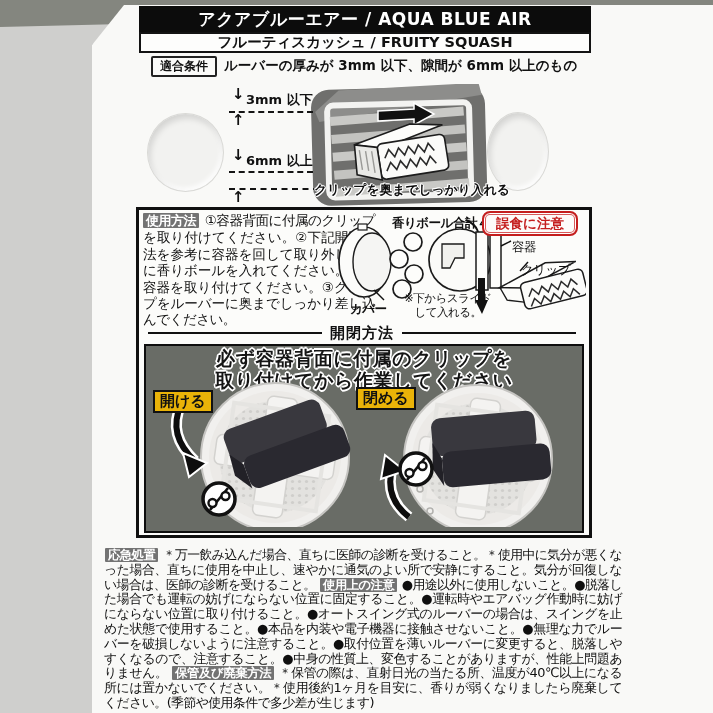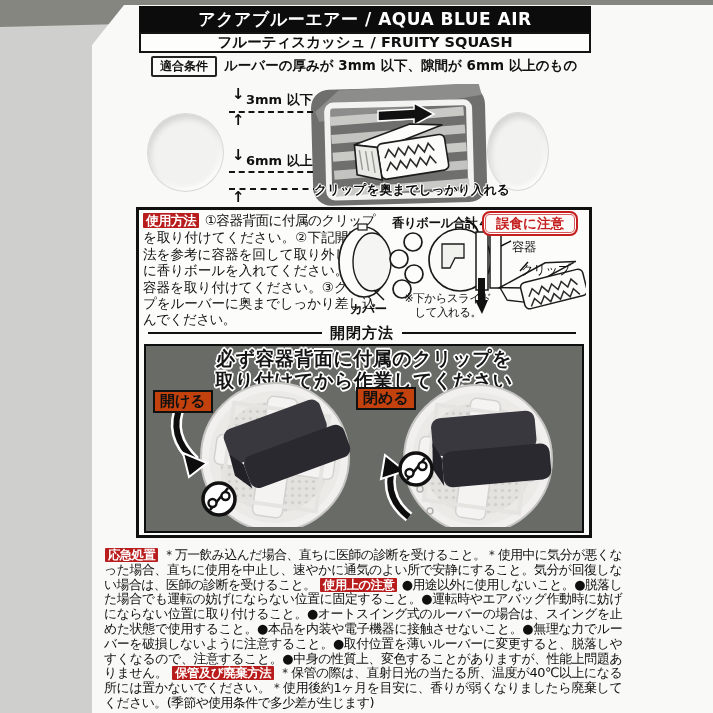--- a/index.html
+++ b/index.html
@@ -22,38 +22,38 @@
              font-size:12px;font-weight:bold;text-align:center;line-height:17px;color:#111;background:#fbfbf9;}
   .compat-text{left:224px;top:57px;font-size:13.5px;font-weight:600;color:#111;}
   
   .meas{font-size:13px;font-weight:bold;color:#111;}
   .meas-arrow{font-size:15px;font-weight:bold;color:#111;line-height:12px;}
   .dash{border-top:2.6px dashed #141414;height:0;}
   .vent-caption{left:314px;top:182px;font-size:12.8px;font-weight:bold;color:#0d0d0d;
       text-shadow:1px 0 0 #fff,-1px 0 0 #fff,0 1px 0 #fff,0 -1px 0 #fff,1px 1px 0 #fff,-1px -1px 0 #fff;}
   
   .main-box{left:136px;top:207px;width:450px;height:325px;border:3px solid #101010;background:#fcfcfa;}
-  .black-label{background:#b91c1c;color:#fff;font-weight:bold;padding:0 3px;border-radius:1px;}
+  .black-label{background:#737373;color:#fff;font-weight:bold;padding:0 3px;border-radius:1px;}
   .usage-par{left:143px;top:212px;width:232px;font-size:13.6px;line-height:16.4px;letter-spacing:-.6px;
              color:#111;text-align:justify;}
   .usage-par .black-label{font-size:13px;margin-right:2px;}
   .diagram-label{font-size:12.5px;color:#111;letter-spacing:-.5px;}
   .warn-red{left:482px;top:211px;width:92px;height:21px;border:2.5px solid #c41e1e;border-radius:8px;
             box-shadow:inset 0 0 0 1px #fff, inset 0 0 0 2px #d85a5a;
             color:#c41e1e;font-weight:bold;font-size:13.5px;text-align:center;line-height:21px;background:#fdfbfa;}
   .slide-note{white-space:pre-line;text-align:center;font-size:11.5px;line-height:13.5px;color:#111;letter-spacing:-.5px;}
   
   .oc-divider{left:148px;top:325px;width:428px;height:16px;display:flex;align-items:center;gap:8px;}
   .oc-divider .line{flex:1;border-top:2px solid #111;}
   .oc-title{font-size:15px;font-weight:bold;color:#111;letter-spacing:1px;}
   .gray-panel{left:144px;top:344px;width:436px;height:185px;background:#696c66;border:2.5px solid #0e0e0e;}
   .panel-heading{left:150px;top:348px;width:428px;text-align:center;font-size:19px;font-weight:bold;color:#151515;
       line-height:21.5px;letter-spacing:.5px;white-space:pre-line;
       text-shadow:1.6px 0 0 #fff,-1.6px 0 0 #fff,0 1.6px 0 #fff,0 -1.6px 0 #fff,1.2px 1.2px 0 #fff,-1.2px -1.2px 0 #fff,1.2px -1.2px 0 #fff,-1.2px 1.2px 0 #fff;}
-  .oc-tag{background:#c2410c;border:2px solid #111;color:#111;font-weight:bold;font-size:15px;
+  .oc-tag{background:#eab308;border:2px solid #111;color:#111;font-weight:bold;font-size:15px;
           padding:0 5px;line-height:19px;}
   
   .notices{left:104px;top:548px;width:518px;font-size:12.9px;line-height:14.8px;letter-spacing:-.6px;
            color:#0f0f0f;text-align:justify;}
   .notices .black-label{font-size:12.3px;margin:0 1px;letter-spacing:-.5px;}
 </style>
 </head>
 <body>
 
 <div class="stage">

